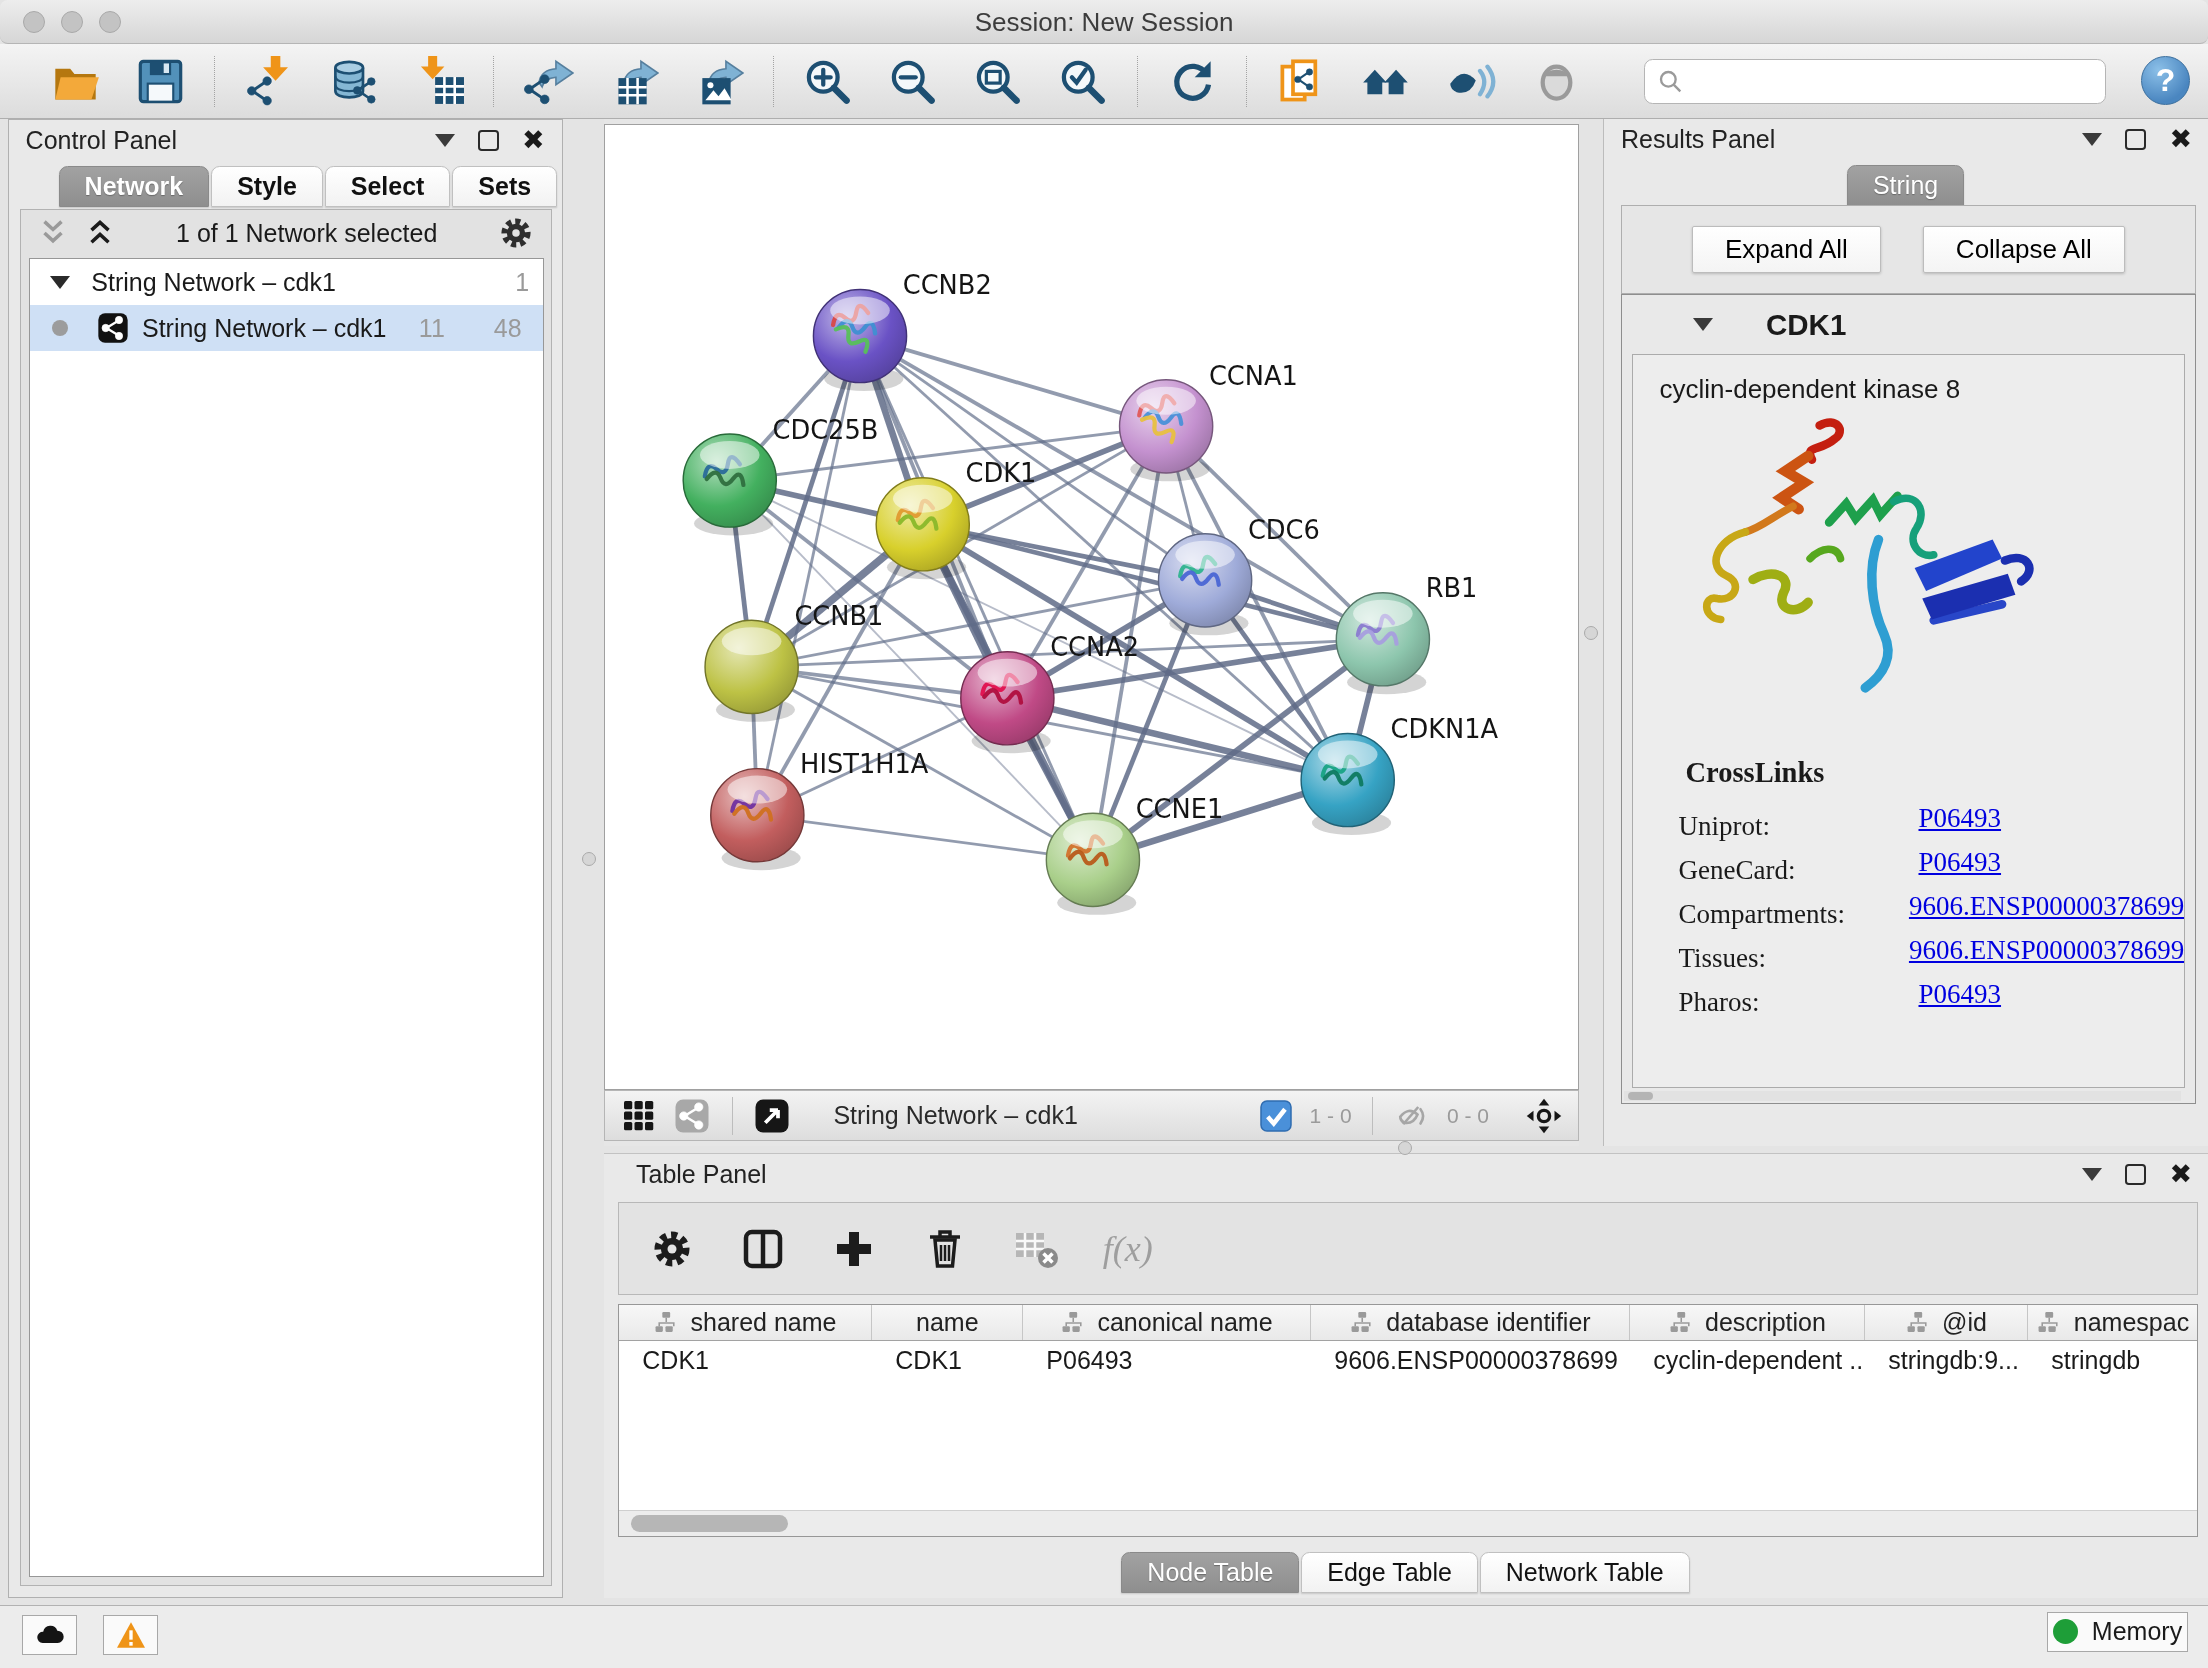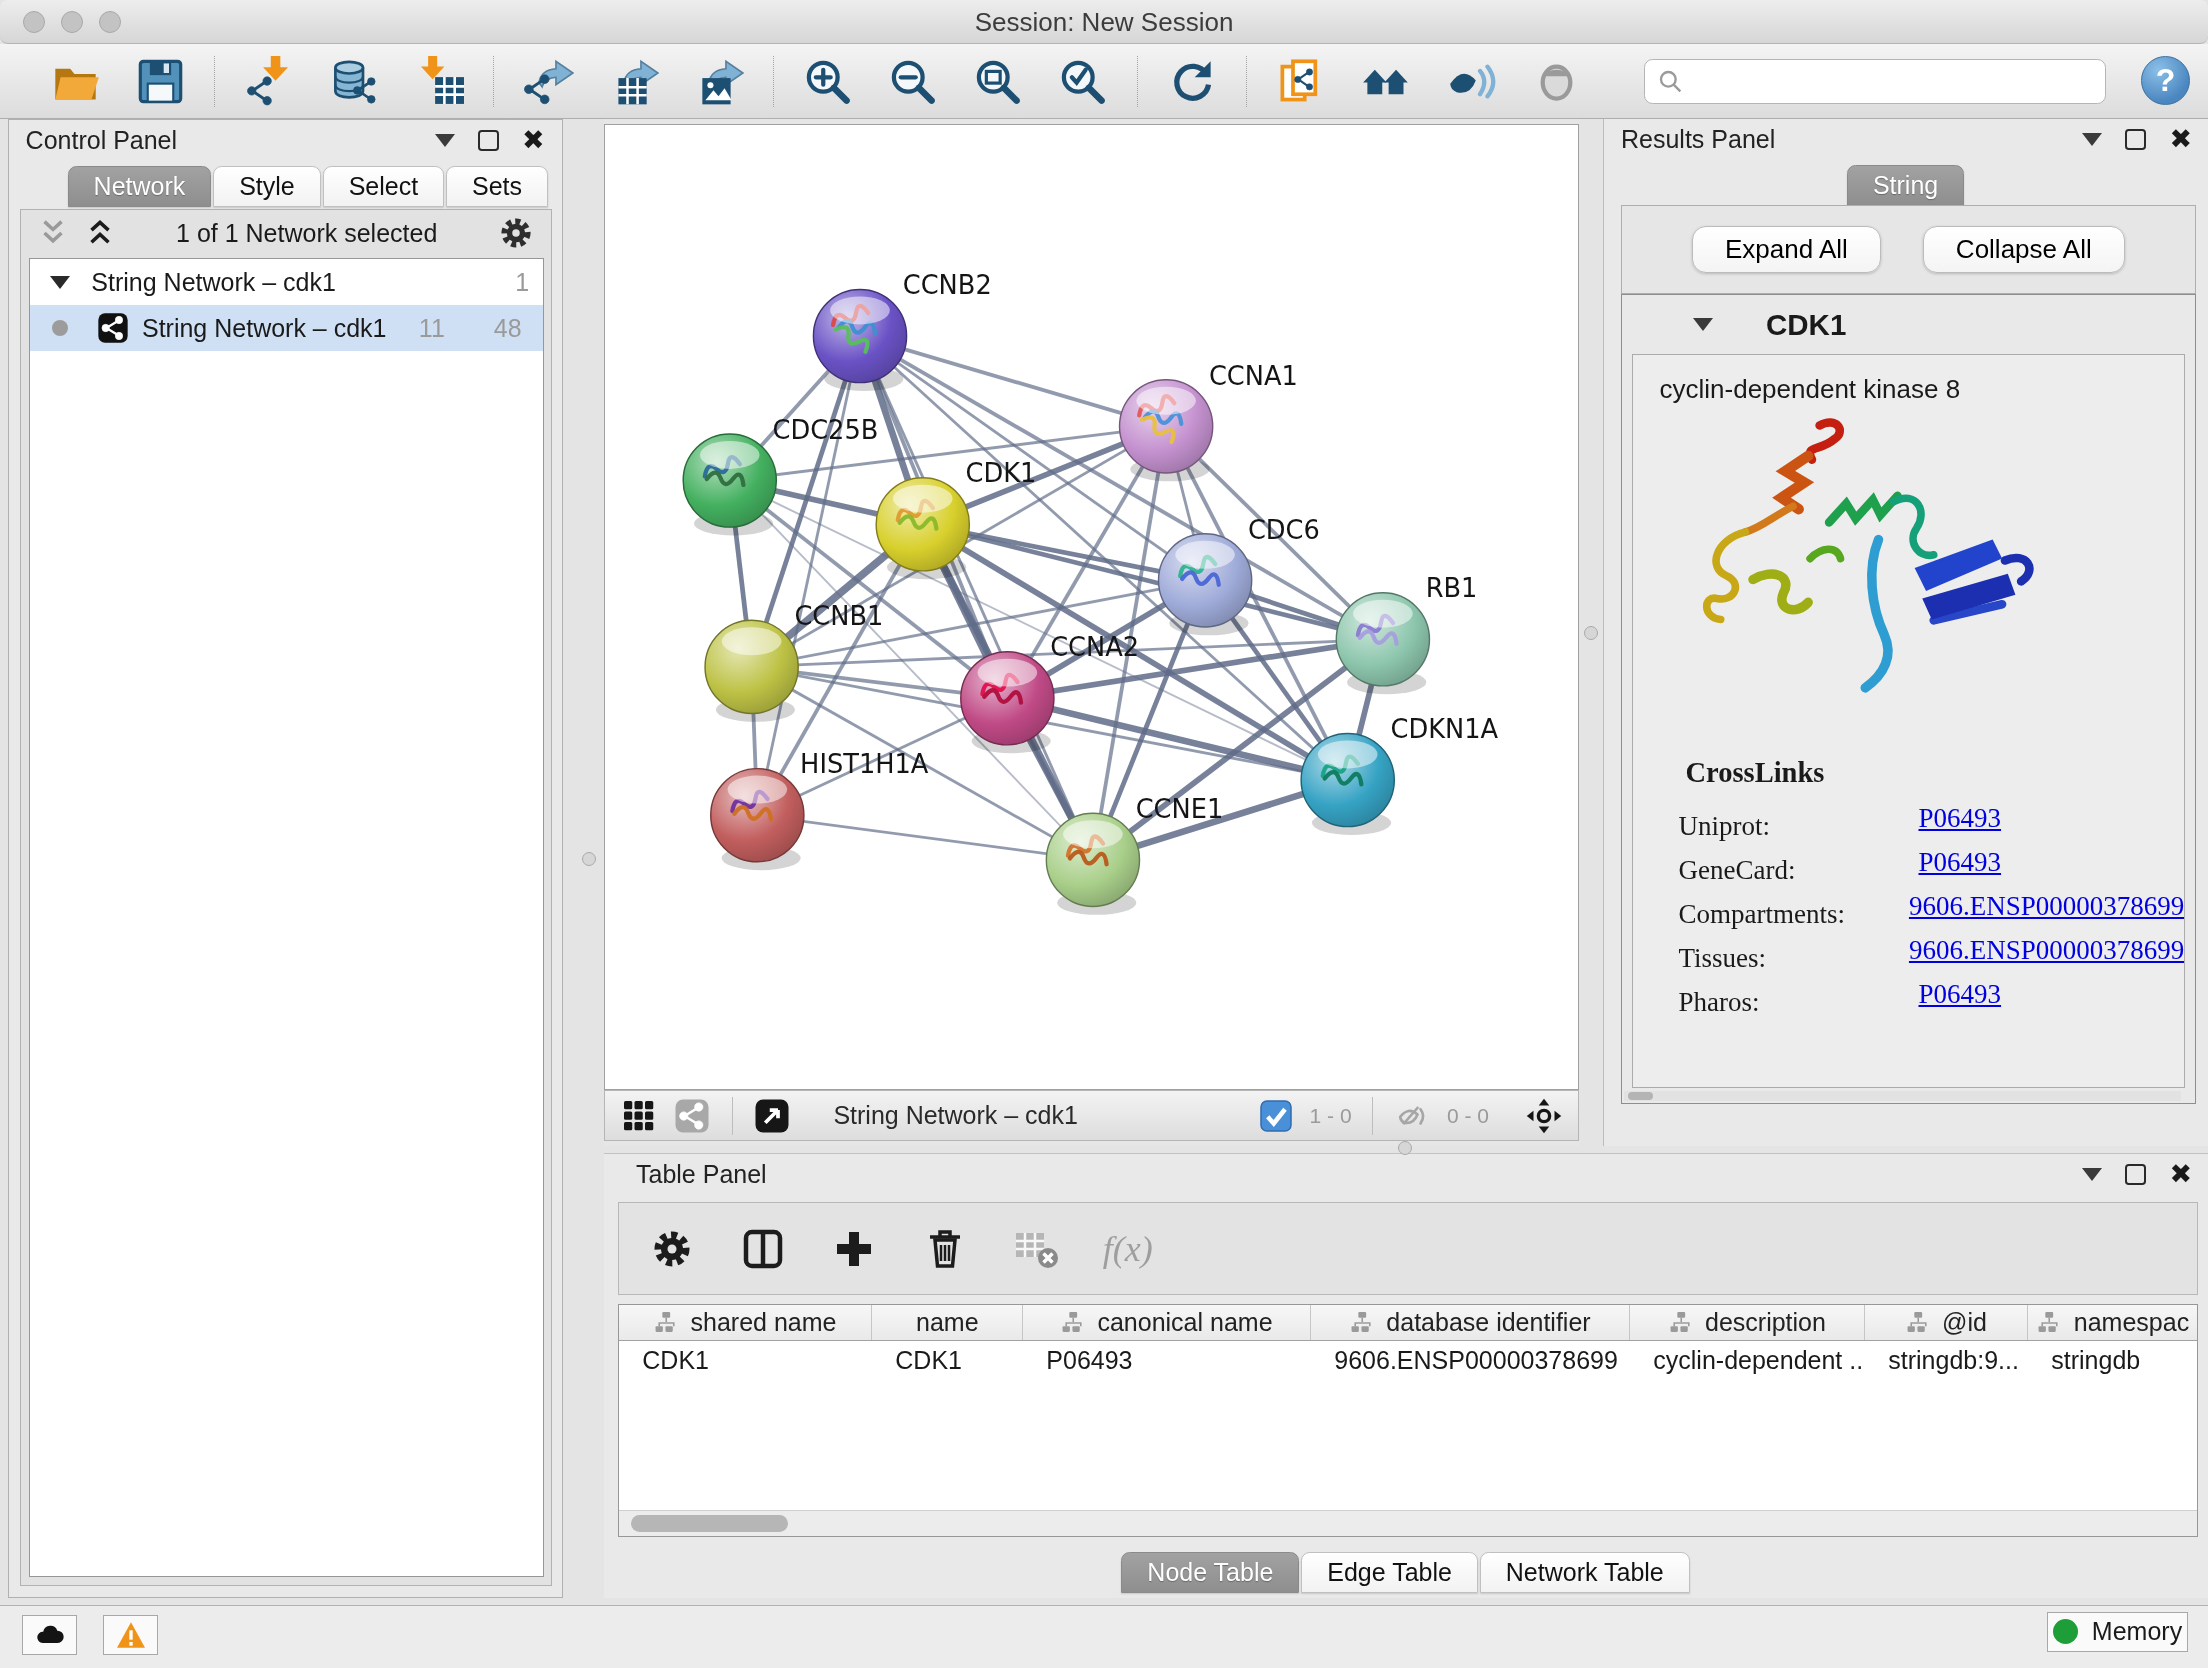--- a/index.html
+++ b/index.html
@@ -37,21 +37,21 @@
   .hi-float { width:21px; height:21px; border:2.9px solid #2a2a2a; border-radius:3.8px; }
   .hi-close { font-size:27px; font-weight:bold; color:#1a1a1a; line-height:21px; }
   .tabstrip { display:flex; }
   .tab { padding:4.8px 25px; background:linear-gradient(#ffffff,#f2f2f2); border:1px solid #c0c0c0;
     border-radius:8.6px 8.6px 0 0; margin-right:1.9px; font-size:25px; color:#111;
     box-shadow:0 1px 1.9px rgba(0,0,0,0.15); position:relative; }
   .tab.sel { background:linear-gradient(#a2a2a2,#8e8e8e); color:#fff; border-color:#8a8a8a; text-shadow:0 1px 1px #6a6a6a; }
   
   .control-panel { position:absolute; left:7.6px; top:119px; width:555px; height:1479px;
     background:#e9e9e9; border:1px solid #b0b0b0; }
-  .cp-tabs { position:absolute; left:59px; top:46px; }
+  .cp-tabs { position:absolute; left:50px; top:46px;font-weight:bold; }
   .cp-box { position:absolute; left:11.4px; top:89px; right:9.5px; bottom:11.4px; background:#e2e2e2; border:1px solid #b2b2b2; }
   .cp-ctl-row { height:46px; display:flex; align-items:center; padding:0 15px; }
   .cp-status { flex:1; text-align:center; font-size:25px; color:#1a1a1a; }
   .cp-list { position:absolute; left:7.6px; top:48px; right:7.6px; bottom:7.6px; background:#fff; border:1px solid #979797; }
   .tree-row { height:46px; display:flex; align-items:center; padding:0 13.3px; gap:13.3px; }
   .tree-row.selected { background:#cfe0f5; }
   .tree-caret { width:0; height:0; border-left:10.5px solid transparent; border-right:10.5px solid transparent; border-top:13.3px solid #2a2a2a; margin:0 7.6px; }
   .tree-count { margin-left:auto; color:#9a9a9a; }
   .tree-nums { margin-left:auto; display:flex; gap:49px; color:#9a9a9a; padding-right:7.6px; }
   .bullet { width:16px; height:16px; border-radius:50%; background:#9c9c9c; margin-left:9.5px; }
@@ -63,21 +63,21 @@
   .nt-sep { width:0; height:38px; border-left:1px solid #bdbdbd; margin:0 5.7px; }
   .nt-label { font-size:25px; color:#2a2a2a; margin-left:27px; }
   .nt-count { color:#9a9a9a; font-size:21px; }
   .nt-icon { width:38px; height:38px; display:flex; align-items:center; justify-content:center; }
   .nt-icon svg { width:36px; height:36px; }
   
   .results-panel { position:absolute; left:1603px; top:119px; width:606px; height:1027px; background:#e9e9e9; border-left:1px solid #bcbcbc; }
   .rp-tab-wrap { position:absolute; top:46px; left:0; width:100%; display:flex; justify-content:center; }
   .rp-box1 { position:absolute; left:17px; right:13.3px; top:86px; height:89px; background:#e6e6e6; border:1px solid #aeaeae;
     display:flex; align-items:center; justify-content:center; gap:42px; }
-  .rp-btn { background:linear-gradient(#ffffff,#f4f4f4); border:1px solid #bcbcbc; border-radius:14px;
+  .rp-btn { background:linear-gradient(#ffffff,#f4f4f4); border:1px solid #bcbcbc; border-radius:2px;
     padding:6.7px 32px; font-size:26px; box-shadow:0 1px 2.9px rgba(0,0,0,0.2); }
   .rp-box2 { position:absolute; left:17px; right:13.3px; top:175px; height:810px; background:#e9e9e9; border:1px solid #8e8e8e; }
   .rp-gene-hdr { height:59px; display:flex; align-items:center; padding-left:71px; gap:53px; }
   .rp-gene-name { font-weight:bold; font-size:29.5px; }
   .rp-inner { position:absolute; left:9.5px; right:9.5px; top:59px; bottom:15px; background:#ededed; border:1px solid #ababab; overflow:hidden; }
   .rp-desc { padding:19px 0 0 27px; font-size:26px; }
   .protein-img { margin:11.4px 0 0 44px; }
   .crosslinks { font-family:"Liberation Serif","DejaVu Serif",serif; padding-left:25px; margin-top:27px; }
   .cl-heading { font-weight:bold; font-size:28.5px; margin-bottom:7.6px;margin-left:28px; }
   .cl-row { display:flex; height:44px; align-items:center; padding-left:21px; }

